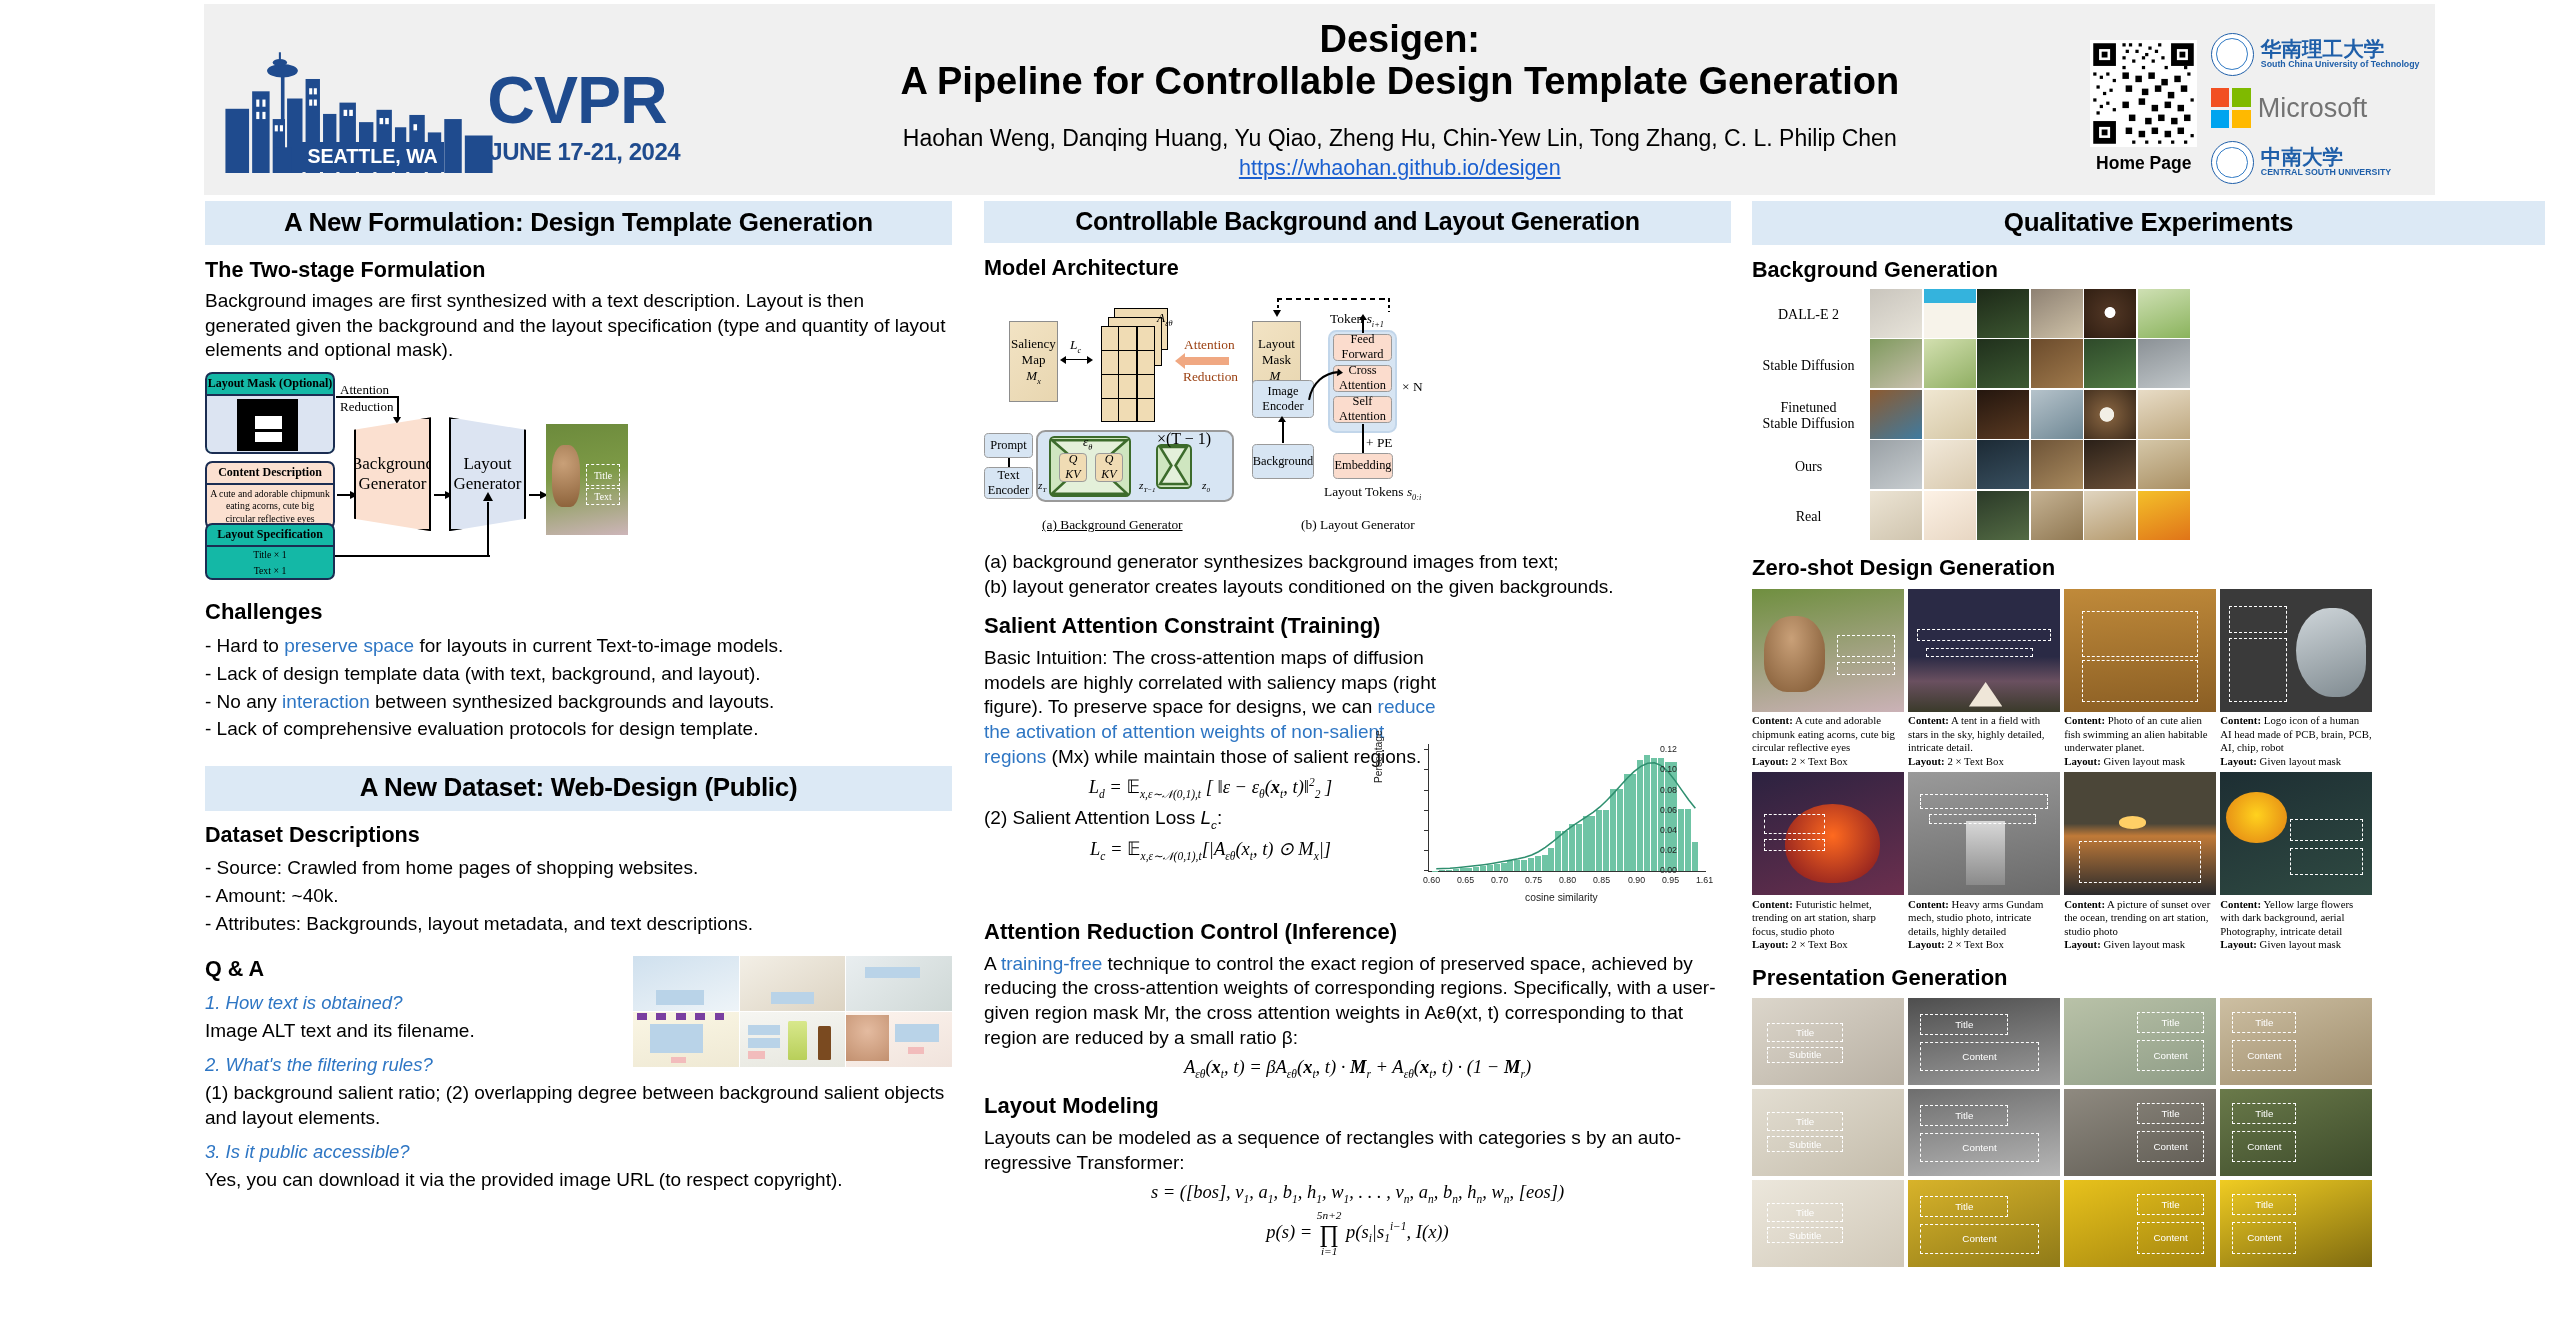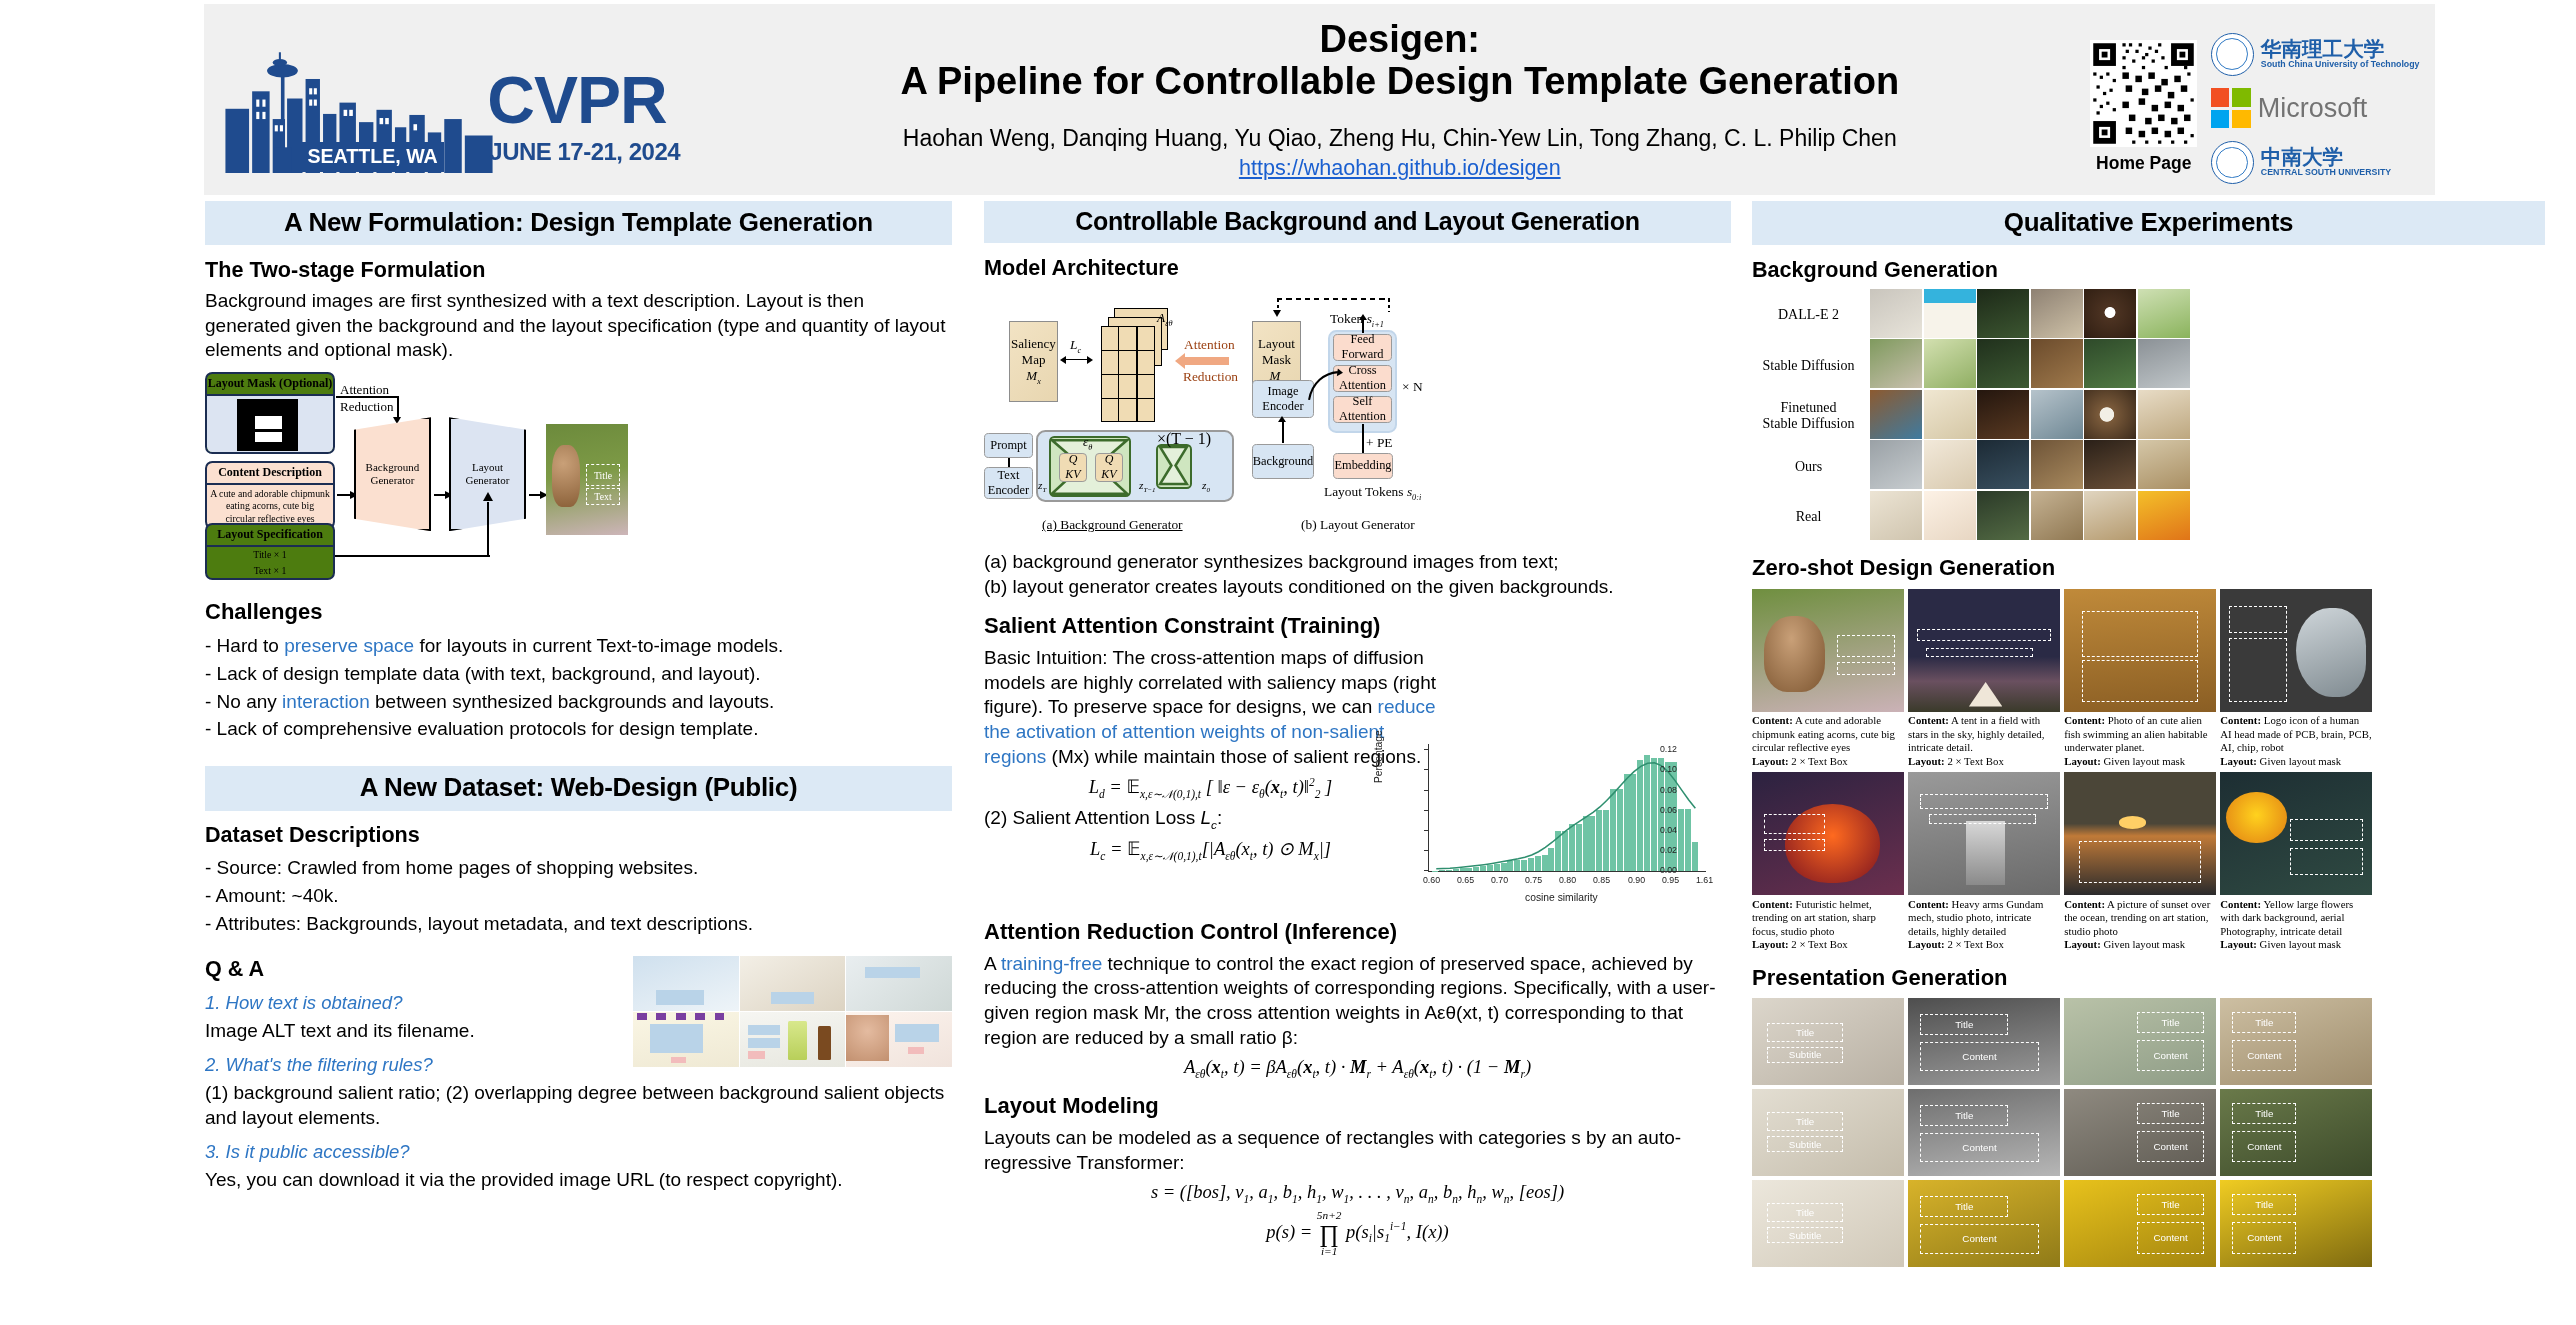--- a/index.html
+++ b/index.html
@@ -60,29 +60,29 @@
   h3.sub2 { font-size:22px; font-weight:bold; margin:13.4px 0 7.2px 0; color:#000; }
   p.body { font-size:19px; line-height:1.30; color:#000; }
   p.bullet { font-size:19px; line-height:1.47; color:#000; }
   .accent { color:#2e76c4; }
   .qa-q { font-size:18.5px; font-style:italic; color:#2e76c4; margin:10.3px 0 5.2px 0; }
   .qa-a { font-size:19px; color:#000; line-height:1.3; }
 
   
   #pipeline { position:relative; width:747px; height:155px; margin-top:9.3px; }
   .rbox { position:absolute; border:2.1px solid #1b2d52; border-radius:7.2px;
-    overflow:hidden; background:#4d7c0f; }
+    overflow:hidden; background:#14b8a6; }
   .rbox .hd { font-family:"Liberation Serif", serif; font-weight:bold;
     text-align:center; font-size:12px; padding:2.1px 0 2.6px 0;
     border-bottom:2.1px solid #1b2d52; }
   .rbox .bd { font-family:"Liberation Serif", serif; text-align:center;
     font-size:9.8px; line-height:1.28; padding:2.6px 3.1px; }
   .peach { background:#fbe0d0; }
   .trapz { position:absolute; font-family:"Liberation Serif", serif;
-    font-size:11px; text-align:center; display:flex; align-items:center;
+    font-size:17px; text-align:center; display:flex; align-items:center;
     justify-content:center; line-height:1.2; border:2.1px solid #000; }
   .arrow-h { position:absolute; height:2.1px; background:#000; }
   .arrow-h::after { content:''; position:absolute; right:-1px; top:-3.6px;
     border-left:8.2px solid #000; border-top:4.6px solid transparent;
     border-bottom:4.6px solid transparent; }
   .lbl-serif { position:absolute; font-family:"Liberation Serif", serif;
     font-size:13px; }
   #gen-img { position:absolute; left:515px; top:14.4px; width:72px; height:126px;
     background:linear-gradient(170deg,#6c8a3c 0%,#7d9a46 45%,#cdb5b9 100%); }
   .dashbox { position:absolute; border:1.5px dashed #fff; color:#fff;

